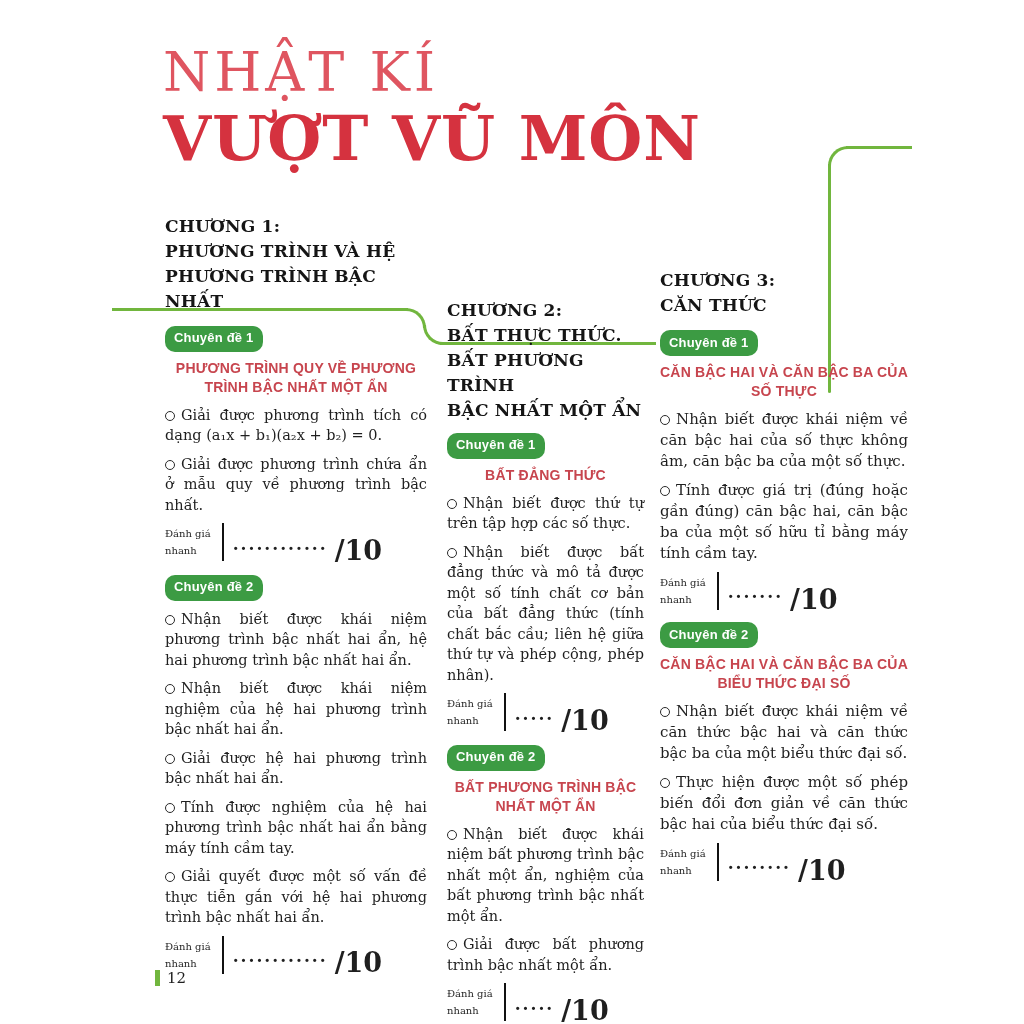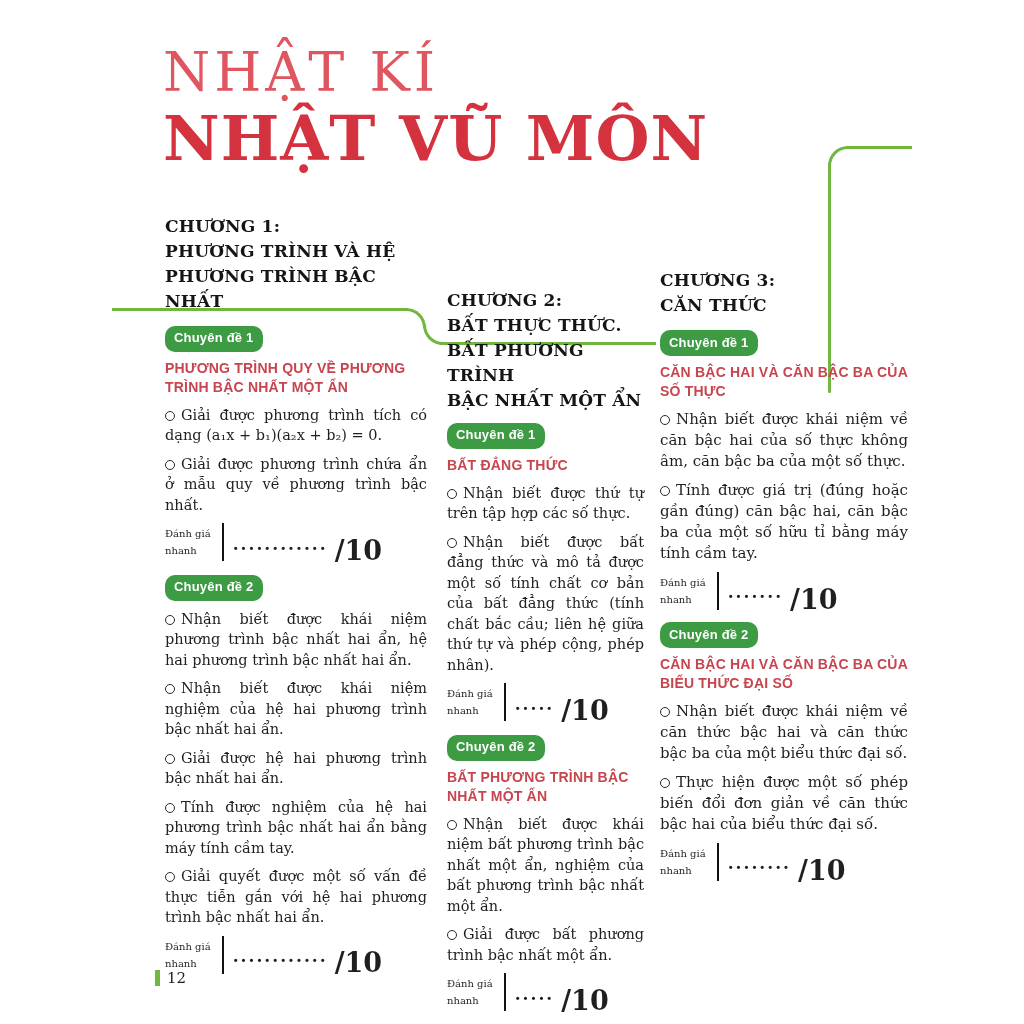--- a/index.html
+++ b/index.html
@@ -14,34 +14,34 @@
   .gl-corner-tr { border-top:3px solid #71b63e; border-right:3px solid #71b63e; border-top-right-radius:20px; }
   .gl-corner-bl { border-left:3px solid #71b63e; border-bottom:3px solid #71b63e; border-bottom-left-radius:20px; }
   .gl-corner-tl { border-top:3px solid #71b63e; border-left:3px solid #71b63e; border-top-left-radius:20px; }
 
   .title-block { position:absolute; left:163px; top:44px; z-index:1; }
   .title-light { font-size:54px; line-height:1.08; font-weight:400; color:#df5560; letter-spacing:4px; }
   .title-bold  { font-size:62px; line-height:1.06; font-weight:700; color:#d5323f; letter-spacing:1px; margin-top:4px; }
 
   .col { position:absolute; z-index:1; text-align:left; }
   #col1 { left:165px; top:214px; width:262px; font-size:14.5px; line-height:20.5px; }
-  #col2 { left:447px; top:288px; width:197px; font-size:14.5px; line-height:20.5px; }
+  #col2 { left:447px; top:298px; width:197px; font-size:14.5px; line-height:20.5px; }
   #col3 { left:660px; top:268px; width:248px; font-size:15px;   line-height:21px;   }
 
   .chapter { font-weight:700; font-size:17px; line-height:25px; color:#151515; letter-spacing:0.2px; }
 
   .badge-row { margin-top:13px; }
   .badge {
     display:inline-block; background:#3c9b43; color:#ffffff;
     font-family:"Liberation Sans", sans-serif; font-weight:700; font-size:13px;
     padding:2px 9px 3px; border-radius:10px; letter-spacing:0.2px;
   }
   .red-heading {
     color:#c7454e; font-family:"Liberation Sans", sans-serif; font-weight:700;
-    font-size:14px; line-height:19px; margin-top:7px; letter-spacing:0.2px;
+    font-size:14px; line-height:19px; margin-top:7px; letter-spacing:0.2px;text-align:center;
   }
   .bullet { text-align:justify; margin-top:8px; }
   .circle {
     display:inline-block; width:10px; height:10px; border:1.6px solid #2a2a2a;
     border-radius:50%; margin-right:6px; vertical-align:-1px;
   }
   .eval { display:flex; align-items:center; margin-top:8px; }
   .eval-label { font-weight:400; font-size:10px; line-height:17px; white-space:nowrap; }
   .eval-bar { width:2px; height:38px; background:#111111; margin:0 9px 0 11px; flex:none; }
   .eval-dots { font-weight:700; font-size:17px; letter-spacing:2px; align-self:flex-end; padding-bottom:7px; white-space:nowrap; overflow:hidden; }
@@ -59,21 +59,21 @@
   <div class="gline gl-fill" style="left:112px; top:308px; width:296px; height:3px;"></div>
   <div class="gline gl-corner-tr" style="left:406px; top:308px; width:20px; height:20px;"></div>
   <div class="gline gl-corner-bl" style="left:423px; top:325px; width:20px; height:20px;"></div>
   <div class="gline gl-fill" style="left:440px; top:342px; width:216px; height:3px;"></div>
   <div class="gline gl-fill" style="left:846px; top:146px; width:66px; height:3px;"></div>
   <div class="gline gl-corner-tl" style="left:828px; top:146px; width:20px; height:20px;"></div>
   <div class="gline gl-fill" style="left:828px; top:164px; width:3px; height:229px; border-radius:0 0 2px 2px;"></div>
 
   <div class="title-block">
     <div class="title-light">NHẬT KÍ</div>
-    <div class="title-bold">NHẬT VŨ MÔN</div>
+    <div class="title-bold">VƯỢT VŨ MÔN</div>
   </div>
 
   <div class="col" id="col1">
     <div class="chapter">
       <div>CHƯƠNG 1:</div>
       <div>PHƯƠNG TRÌNH VÀ HỆ</div>
       <div>PHƯƠNG TRÌNH BẬC NHẤT</div>
     </div>
 
     <section>

